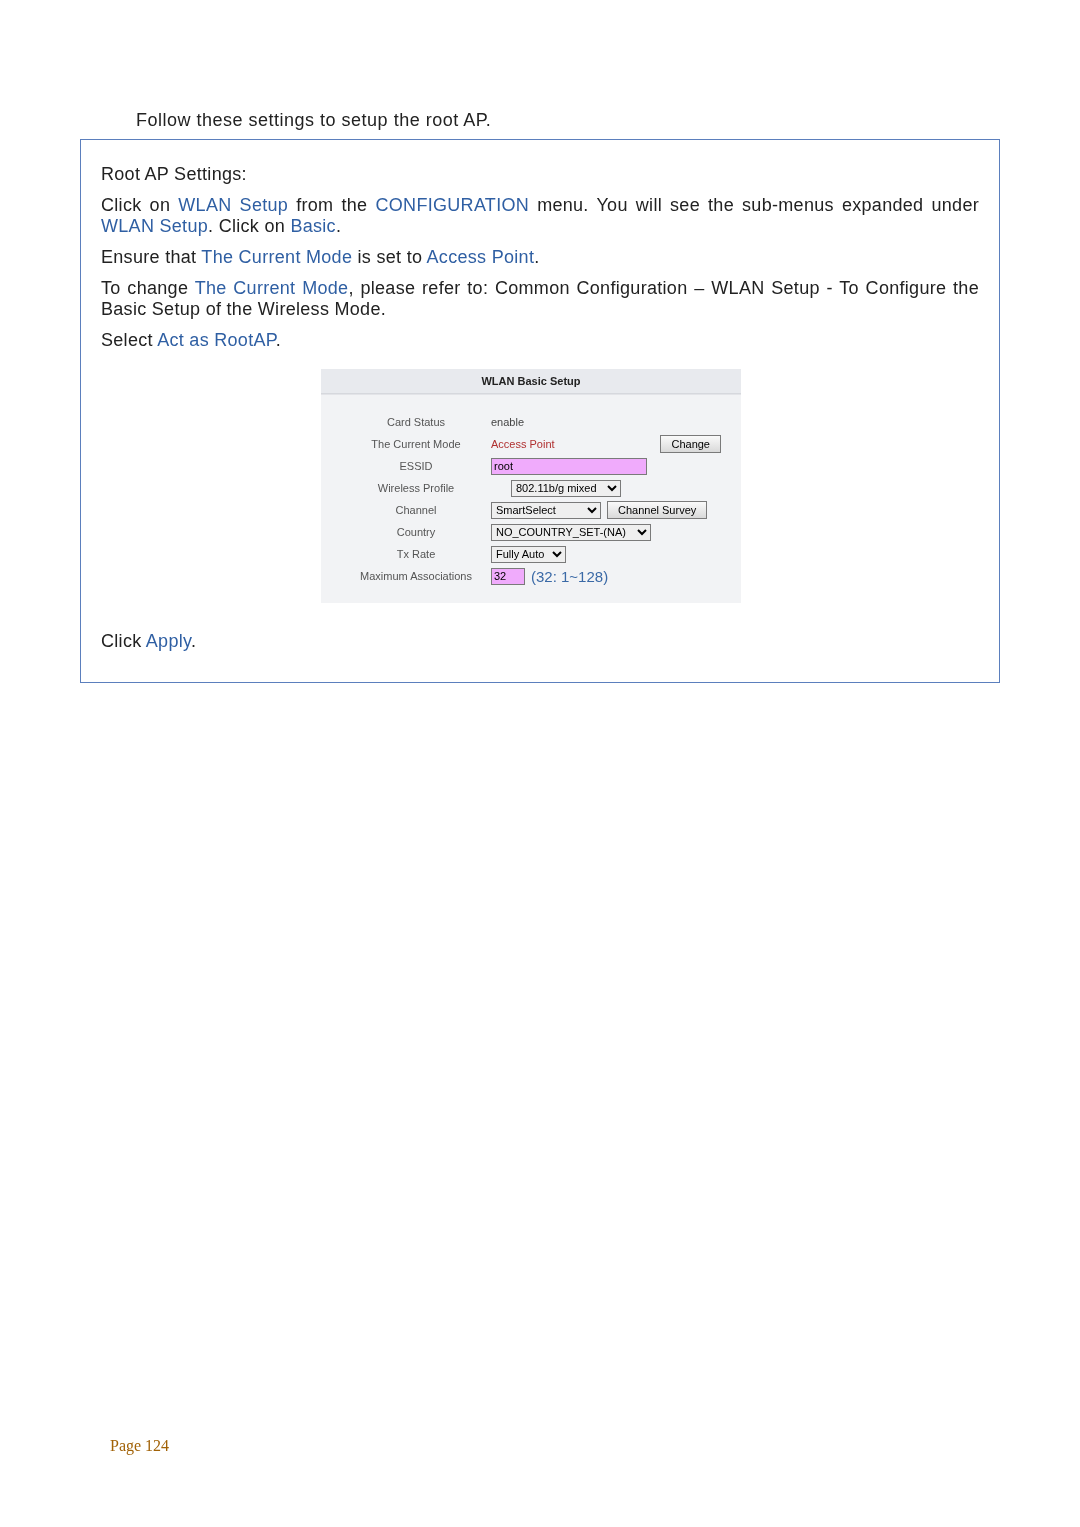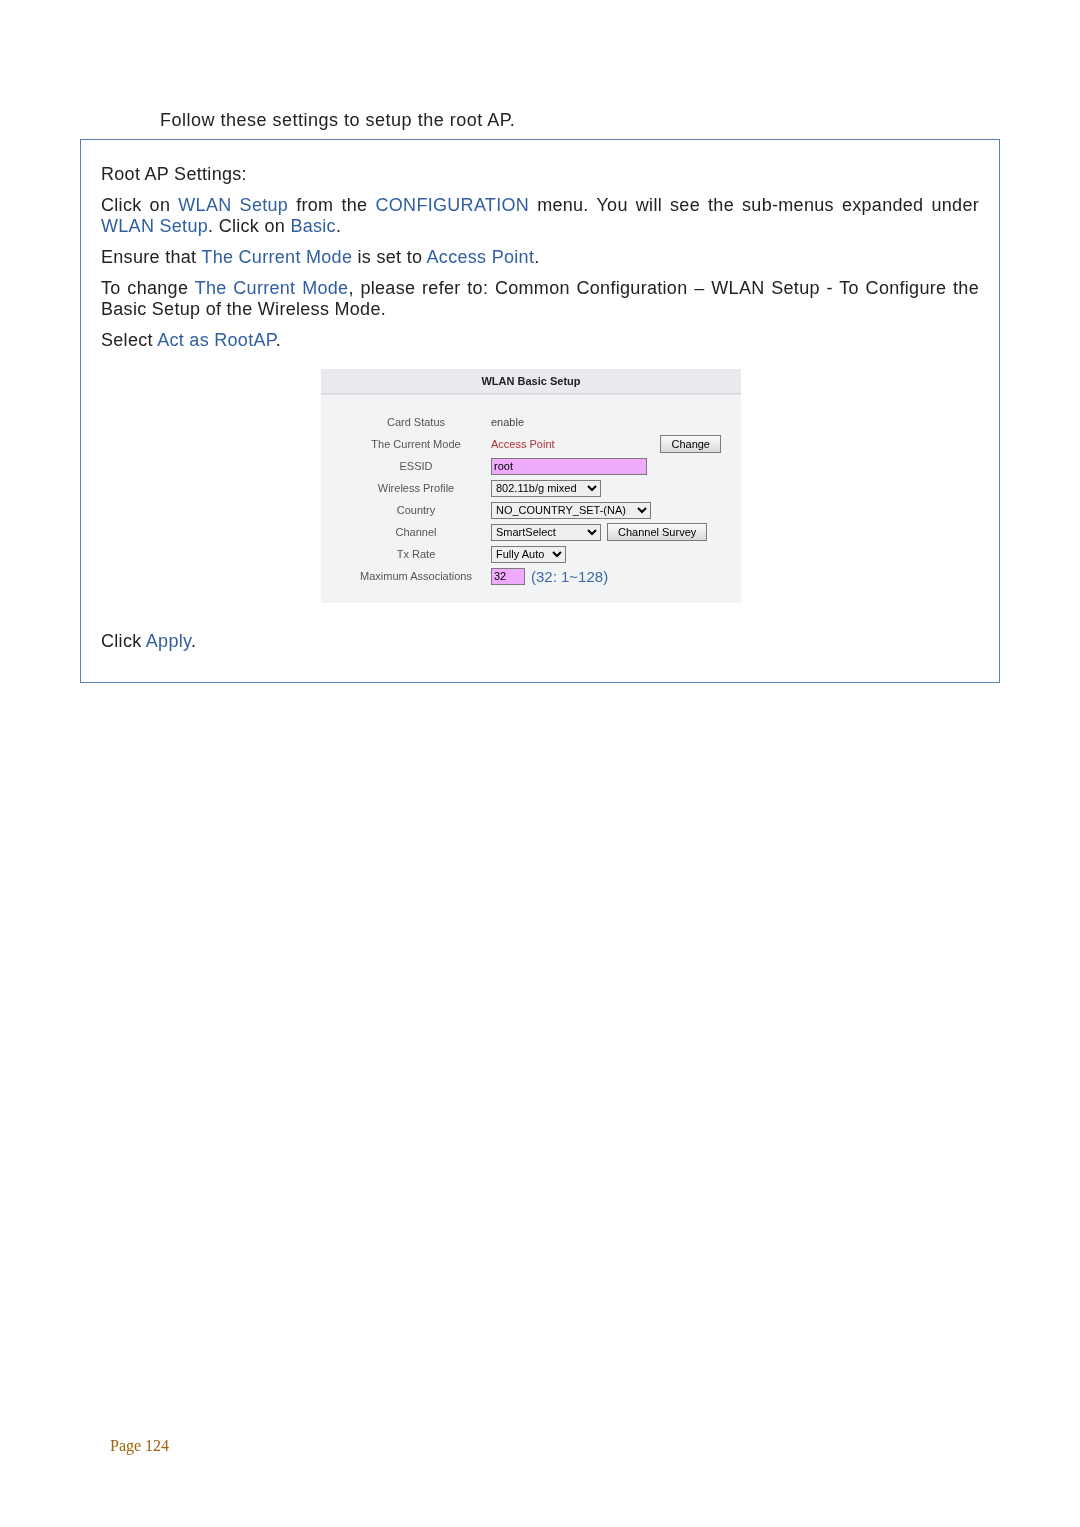--- a/index.html
+++ b/index.html
@@ -13,21 +13,21 @@
     width: 1080px;
     height: 1527px;
     position: relative;
     box-sizing: border-box;
     padding: 110px 80px 60px 80px;
     background: #fff;
   }
   .intro {
     font-size: 18px;
     letter-spacing: 0.5px;
-    margin-left: 80px;
+    margin-left: 56px;
     margin-bottom: 8px;
   }
   .box {
     border: 1px solid #5b7fbd;
     padding: 14px 20px 20px 20px;
   }
   .box p {
     margin: 10px 0;
     font-size: 18px;
     letter-spacing: 0.3px;
@@ -175,46 +175,46 @@
         <div class="cfg-row">
           <div class="cfg-label">ESSID</div>
           <div class="cfg-val">
             <input class="cfg-input" style="width: 150px;" value="root">
           </div>
         </div>
 
         <div class="cfg-row">
           <div class="cfg-label">Wireless Profile</div>
           <div class="cfg-val">
+            <select class="cfg-select" style="width:110px;margin-left:20px;">
+              <option>802.11b/g mixed</option>
+            </select>
+          </div>
+        </div>
+
+        <div class="cfg-row">
+          <div class="cfg-label">Channel</div>
+          <div class="cfg-val">
             <select class="cfg-select" style="width:110px;">
-              <option>802.11b/g mixed</option>
-            </select>
+              <option>SmartSelect</option>
+            </select>
+            <button class="cfg-btn">Channel Survey</button>
           </div>
         </div>
 
         <div class="cfg-row">
           <div class="cfg-label">Country</div>
           <div class="cfg-val">
             <select class="cfg-select" style="width:160px;">
               <option>NO_COUNTRY_SET-(NA)</option>
             </select>
           </div>
         </div>
 
         <div class="cfg-row">
-          <div class="cfg-label">Channel</div>
-          <div class="cfg-val">
-            <select class="cfg-select" style="width:110px;">
-              <option>SmartSelect</option>
-            </select>
-            <button class="cfg-btn">Channel Survey</button>
-          </div>
-        </div>
-
-        <div class="cfg-row">
           <div class="cfg-label">Tx Rate</div>
           <div class="cfg-val">
             <select class="cfg-select" style="width:75px;">
               <option>Fully Auto</option>
             </select>
           </div>
         </div>
 
         <div class="cfg-row">
           <div class="cfg-label">Maximum Associations</div>

